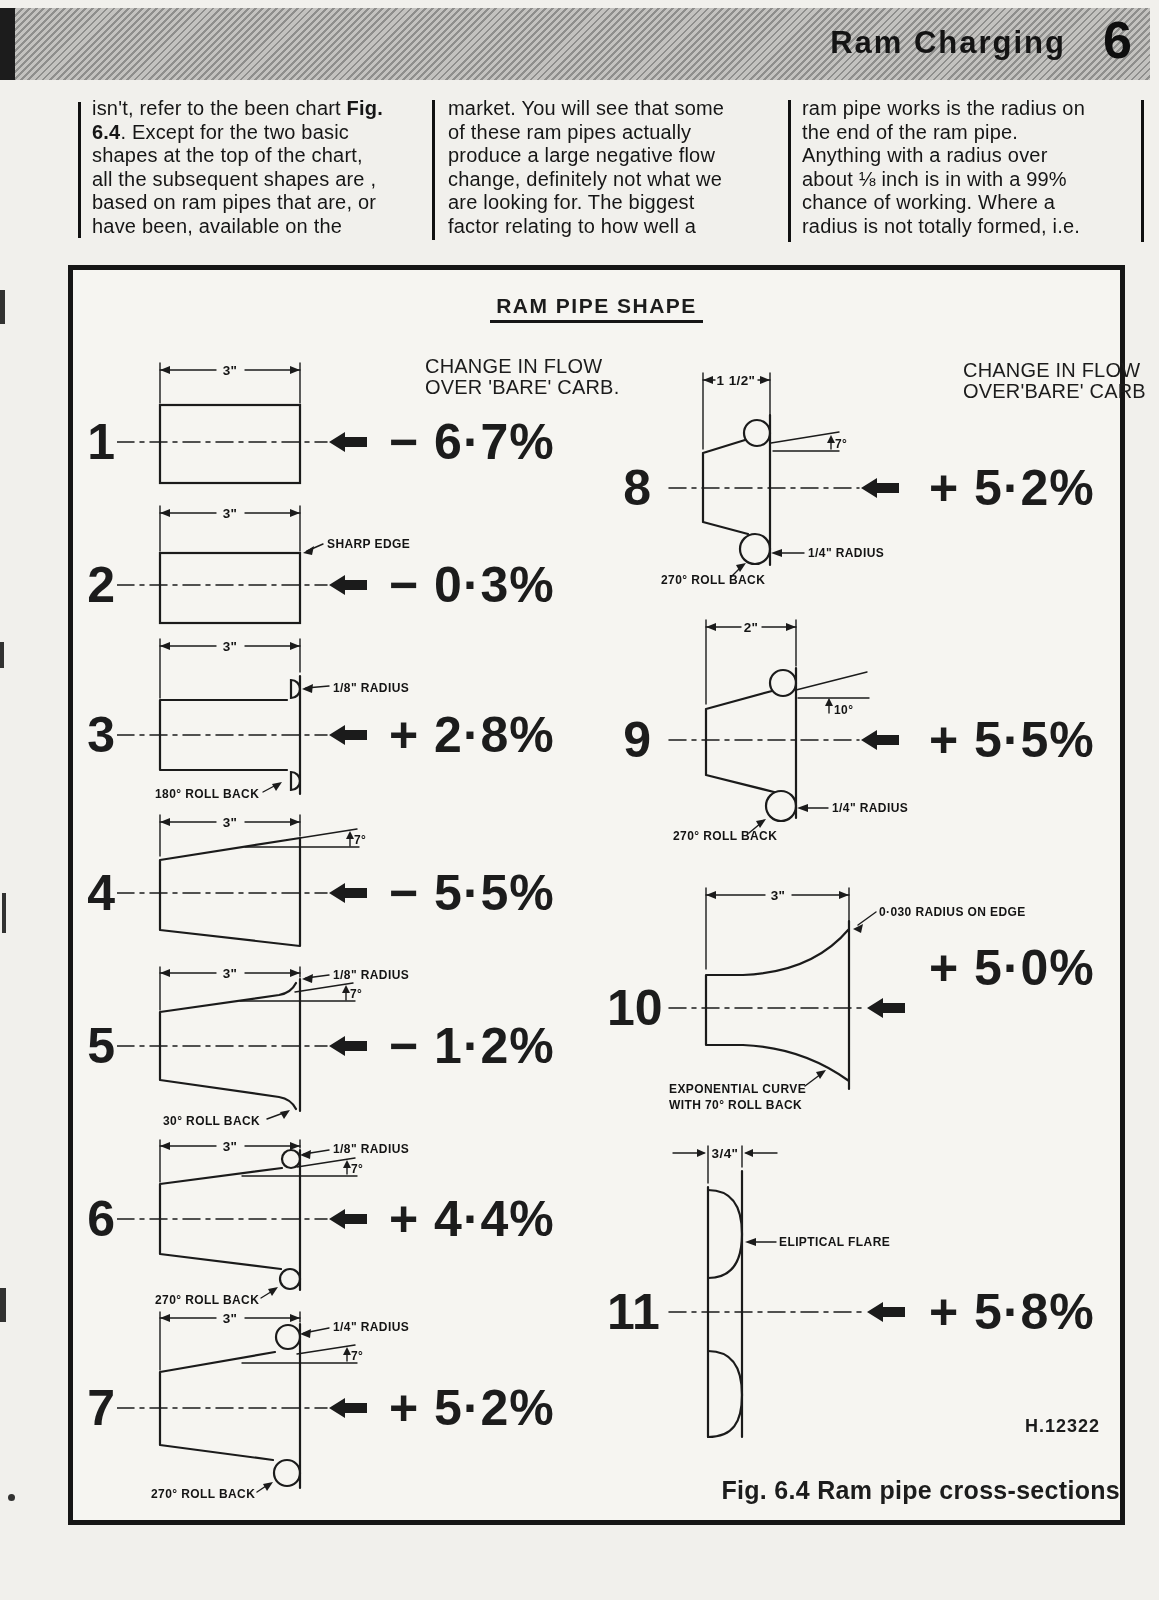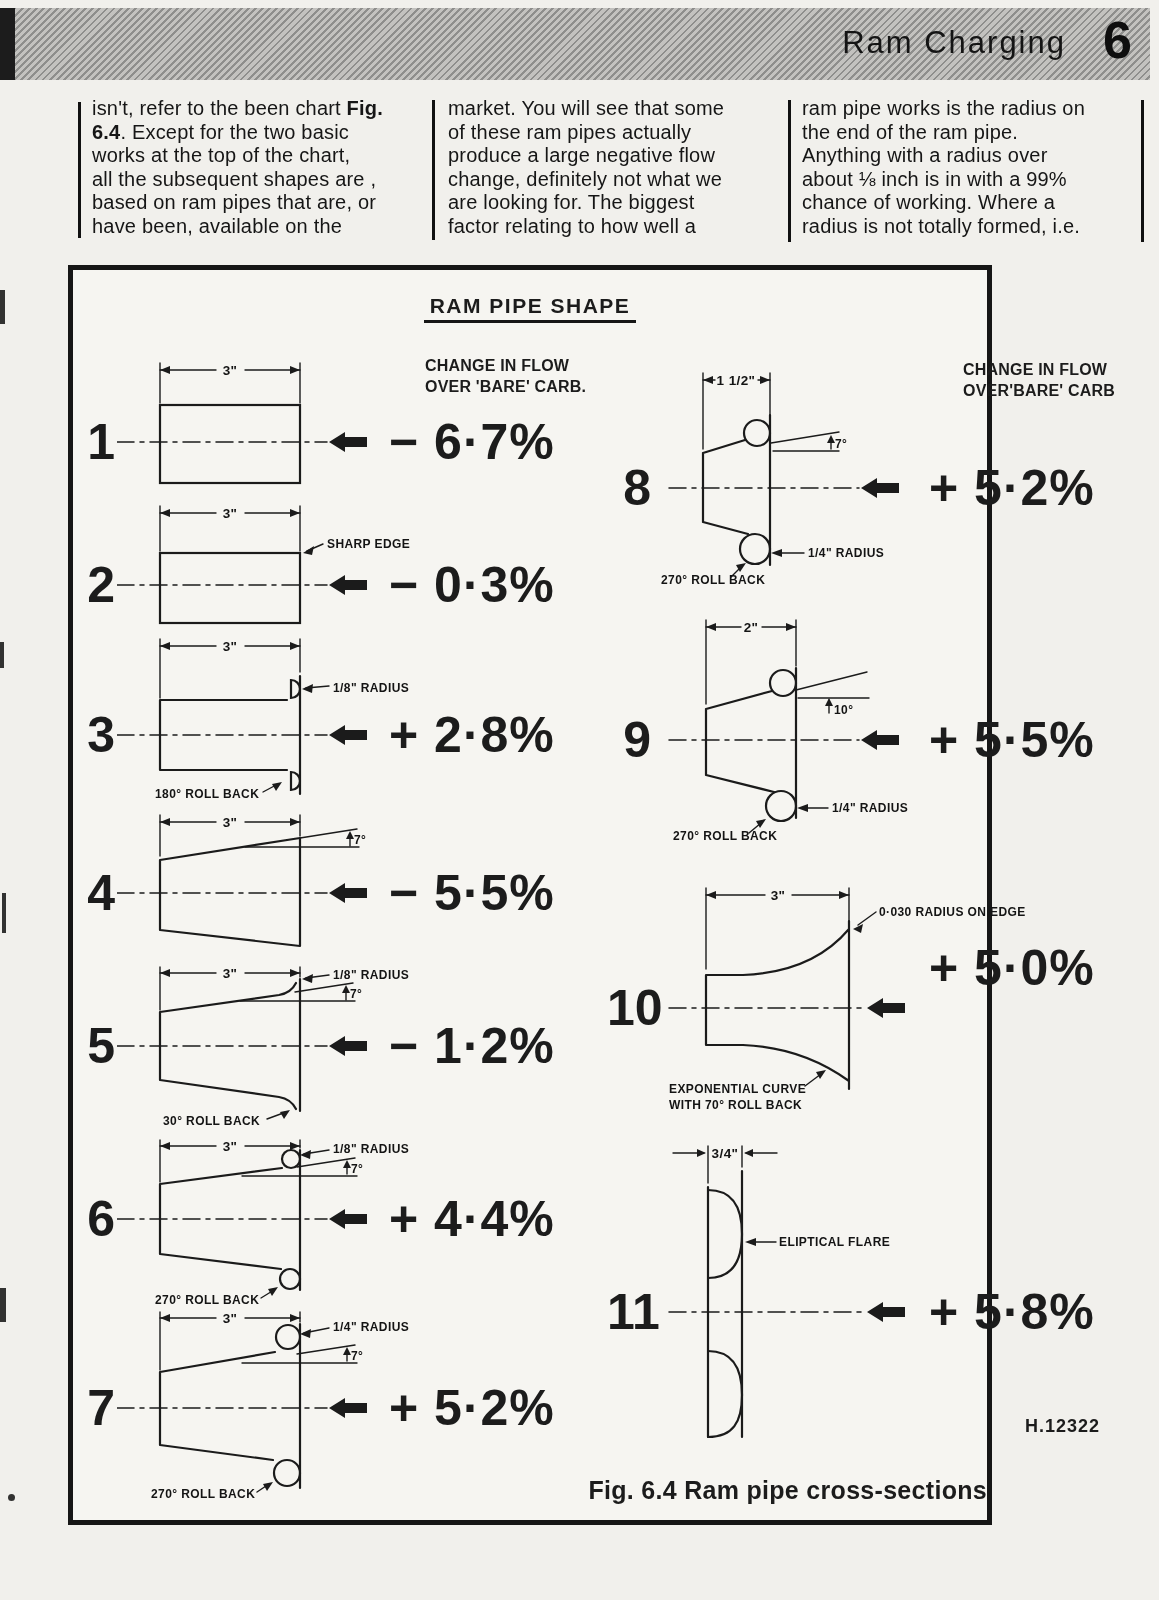--- a/index.html
+++ b/index.html
@@ -3,44 +3,44 @@
 <meta charset="utf-8">
 <style>
   html,body { margin:0; padding:0; background:#dddcd8; }
   .page { position:relative; width:1159px; height:1600px; background:#f1f0ec;
           overflow:hidden; font-family:"Liberation Sans", sans-serif; color:#1c1c1c; }
 
   
   .hatch { background:repeating-linear-gradient(135deg,#8e8e8c 0px,#8e8e8c 2px,#c3c2bf 2px,#c3c2bf 5px); }
   .headband { position:absolute; left:0; top:8px; width:1150px; height:72px; }
   .headband .darkblock { position:absolute; left:0; top:0; width:15px; height:72px; background:#1c1c1c; }
-  .head-title { position:absolute; right:84px; top:17px; font-size:31px; font-weight:normal;
+  .head-title { position:absolute; right:84px; top:17px; font-size:31px; font-weight:bold;
                 letter-spacing:2px; color:#141414; }
   .head-chap  { position:absolute; right:18px; top:2px; font-size:52px; font-weight:bold; color:#0e0e0e; }
 
   .footband { position:absolute; left:0; top:1547px; width:1159px; height:46px; }
   .footdark { position:absolute; left:0; top:0; width:170px; height:46px;
               background:linear-gradient(90deg,#090909 0px,#090909 45px,rgba(9,9,9,0) 160px); }
   .pageno { position:absolute; right:28px; top:6px; font-size:27px; font-weight:bold;
             font-style:italic; color:#101010; }
 
   
   .rule { position:absolute; width:3px; background:#111; }
   .col { position:absolute; top:97px; font-size:20px; line-height:23.5px; letter-spacing:0.2px;
          color:#161616; }
   .col div { white-space:nowrap; }
   .b { font-weight:bold; }
 
   
-  .figure { position:absolute; left:68px; top:265px; width:924px; height:1260px;
+  .figure { position:absolute; left:68px; top:265px; width:1057px; height:1260px;
             border:5px solid #161616; background:#f6f5f1; box-sizing:border-box; }
   .fig-title { position:absolute; top:24px; left:0; right:0; text-align:center; }
   .fig-title span { font-size:21px; font-weight:bold; letter-spacing:1.5px;
                     border-bottom:3px solid #161616; padding:0 6px 3px 6px; }
-  .flowhead { position:absolute; font-size:16px; font-weight:bold; line-height:20.5px;
+  .flowhead { position:absolute; font-size:20px; font-weight:normal; line-height:20.5px;
               letter-spacing:0.2px; white-space:nowrap; }
   .num { position:absolute; font-size:50px; font-weight:bold; line-height:52px;
          width:40px; text-align:right; }
   .pct { position:absolute; font-size:50px; font-weight:bold; line-height:60px;
          letter-spacing:1px; white-space:nowrap; }
   .caption { position:absolute; top:1206px; left:0; right:0; text-align:right;
              font-size:25px; font-weight:bold; letter-spacing:0.3px; }
   .refno { position:absolute; left:952px; top:1146px; font-size:18px; font-weight:bold;
            letter-spacing:1px; }
 
@@ -75,21 +75,21 @@
   <div class="art" style="left:8px;top:1494px;width:7px;height:7px;border-radius:50%"></div>
 
   <div class="rule" style="left:78px;top:102px;height:136px"></div>
   <div class="rule" style="left:432px;top:100px;height:140px"></div>
   <div class="rule" style="left:788px;top:100px;height:142px"></div>
   <div class="rule" style="left:1141px;top:100px;height:142px"></div>
 
   <div class="col" style="left:92px">
     <div><span>isn't, refer to the been chart </span><span class="b">Fig.</span></div>
     <div><span class="b">6.4</span><span>. Except for the two basic</span></div>
-    <div>works at the top of the chart,</div>
+    <div>shapes at the top of the chart,</div>
     <div>all the subsequent shapes are ,</div>
     <div>based on ram pipes that are, or</div>
     <div>have been, available on the</div>
   </div>
   <div class="col" style="left:448px">
     <div>market. You will see that some</div>
     <div>of these ram pipes actually</div>
     <div>produce a large negative flow</div>
     <div>change, definitely not what we</div>
     <div>are looking for. The biggest</div>

